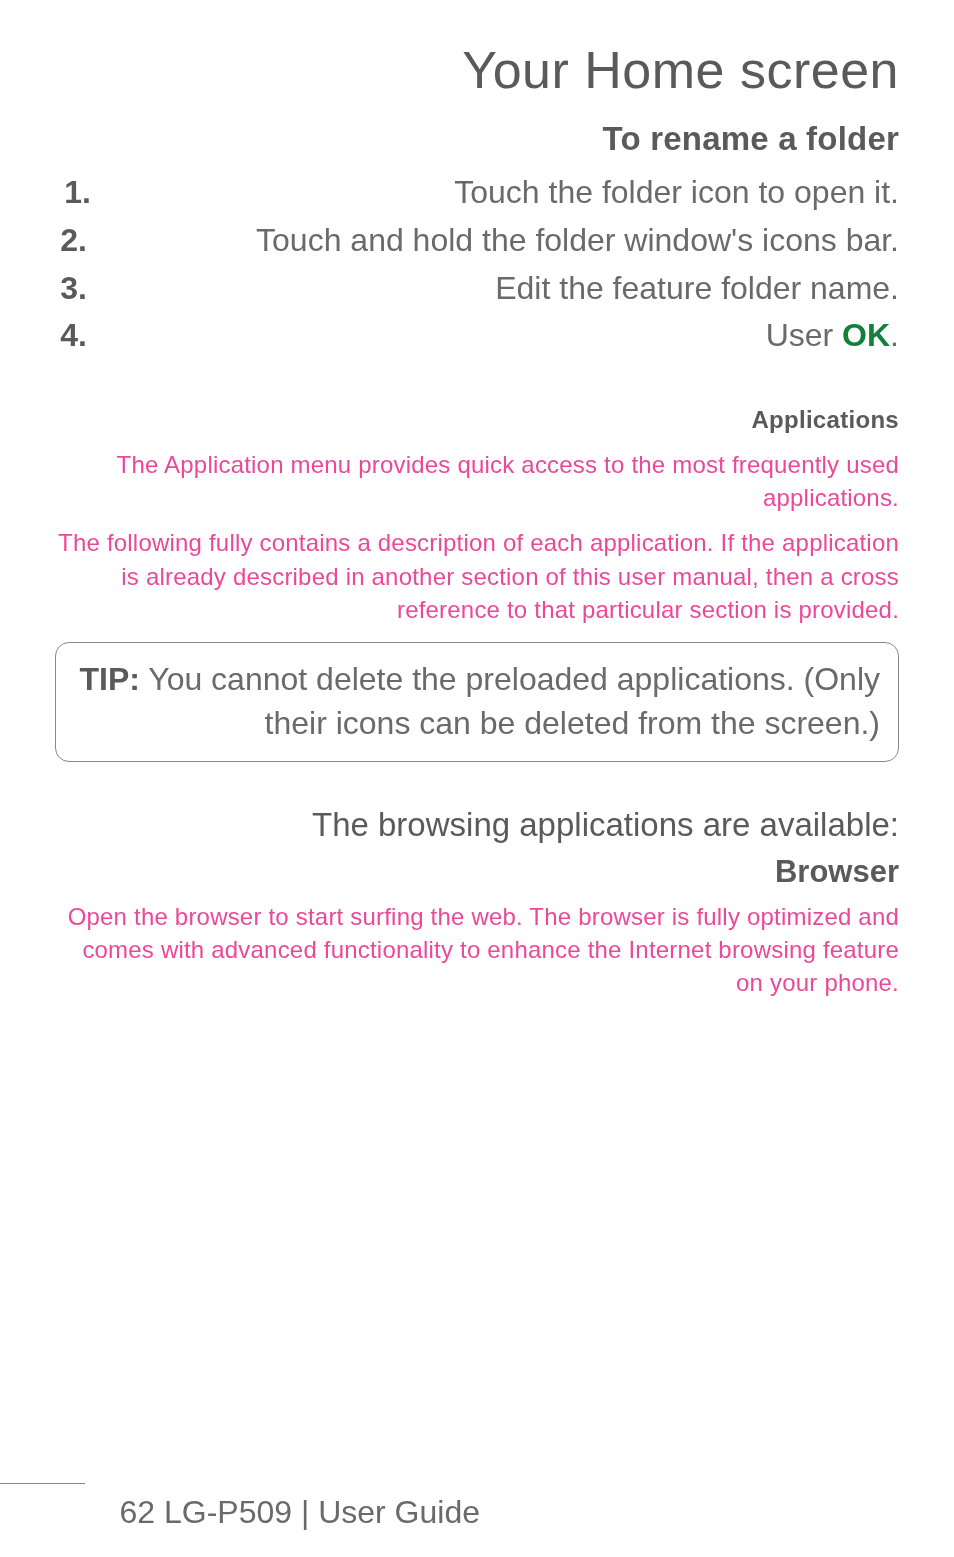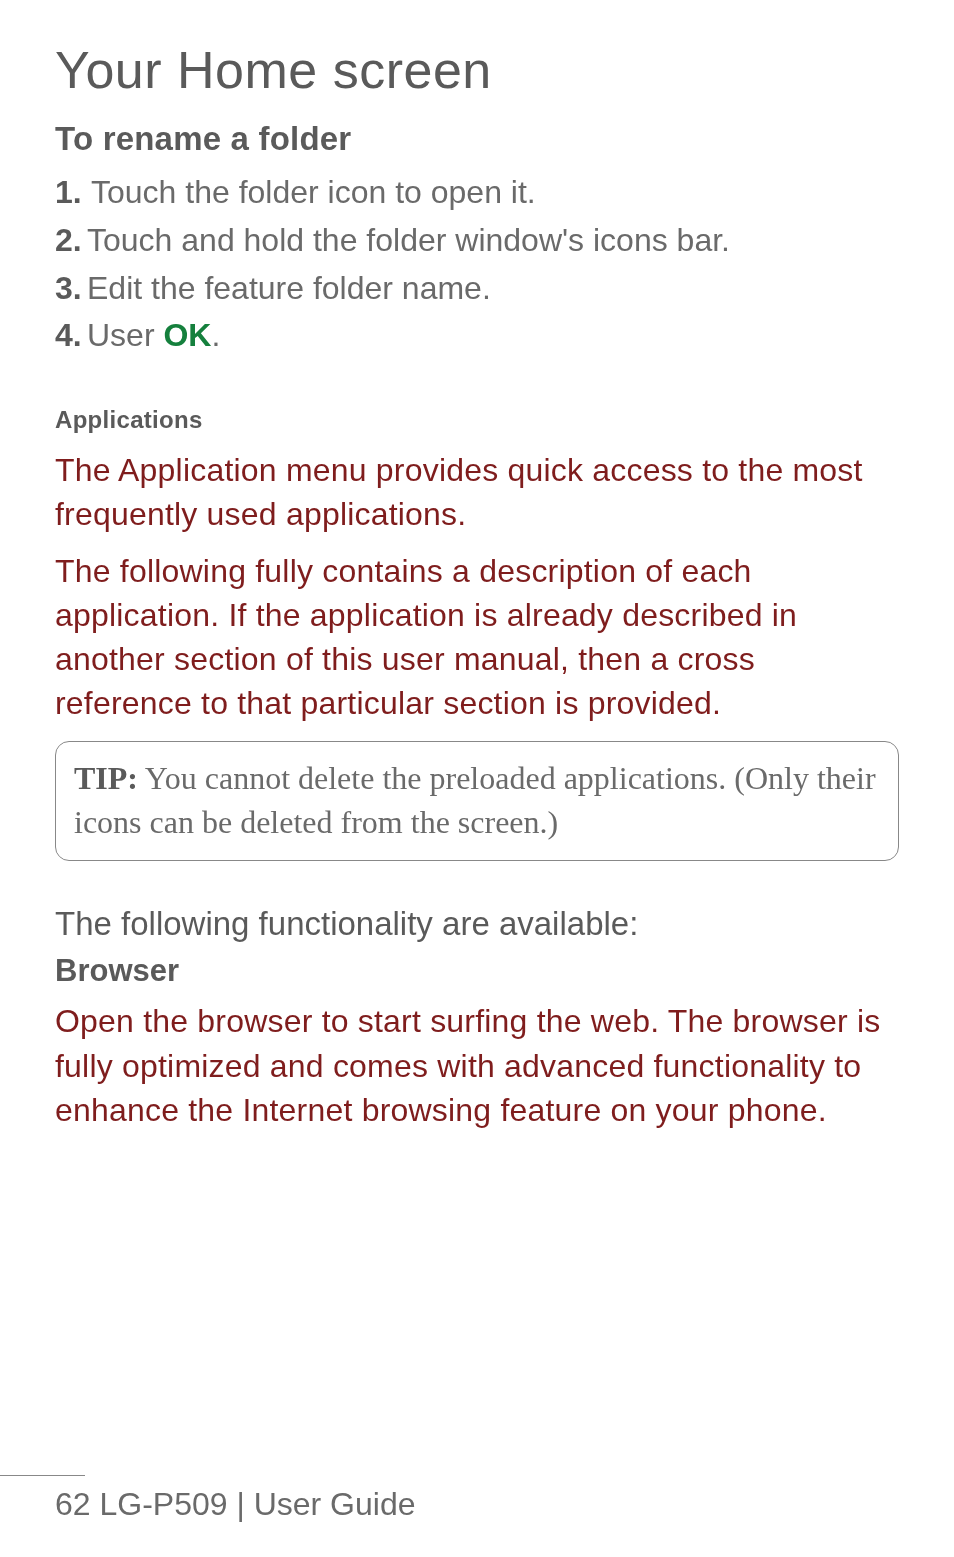--- a/index.html
+++ b/index.html
@@ -1,18 +1,19 @@
 <!DOCTYPE html>
 <html><head>
 <meta charset="utf-8">
 <style>
   * {
     margin: 0;
     padding: 0;
     box-sizing: border-box;
+    text-align: right;
   }
   body {
     width: 954px;
     height: 1557px;
     background: #ffffff;
     font-family: Arial, Helvetica, sans-serif;
     color: #5a5a5a;
     position: relative;
     padding: 40px 55px 0 55px;
   }
@@ -58,60 +59,59 @@
     color: #15803d;
   }
   .section-heading {
     font-size: 24px;
     font-weight: 700;
     color: #5a5a5a;
     margin-bottom: 14px;
     letter-spacing: 0.3px;
   }
   .para {
-    font-size: 32px;
-    color: #7f1d1d;
+    font-size: 24px;
+    color: #ec4899;
     line-height: 1.38;
     margin-bottom: 12px;
     font-weight: 300;
     letter-spacing: 0.2px;
   }
   .tip-box {
     border: 1.5px solid #888;
     border-radius: 14px;
     padding: 14px 18px 16px 18px;
     margin-top: 16px;
     margin-bottom: 44px;
   }
   .tip-text {
     font-size: 32px;
     color: #6a6a6a;
     line-height: 1.38;
     font-weight: 300;
-    font-family: Liberation Serif, serif;
   }
   .tip-label {
     font-weight: 700;
     color: #5a5a5a;
   }
   .subheading2 {
     font-size: 33px;
     font-weight: 400;
     color: #5a5a5a;
     margin-bottom: 10px;
   }
   .bold-label {
     font-size: 31px;
     font-weight: 700;
     color: #5a5a5a;
     margin-bottom: 10px;
   }
   .footer {
     position: absolute;
-    bottom: 34px;
+    bottom: 26px;
     left: 0;
     width: 480px;
   }
   .footer-rule {
     border: none;
     border-top: 1.5px solid #888;
     margin-bottom: 10px;
     width: 85px;
   }
   .footer-text {
@@ -149,21 +149,21 @@
 
 <h2 class="section-heading">Applications</h2>
 
 <p class="para">The Application menu provides quick access to the most frequently used applications.</p>
 <p class="para">The following fully contains a description of each application. If the application is already described in another section of this user manual, then a cross reference to that particular section is provided.</p>
 
 <div class="tip-box">
   <p class="tip-text"><span class="tip-label">TIP:</span><span> You cannot delete the preloaded applications. (Only their icons can be deleted from the screen.)</span></p>
 </div>
 
-<h3 class="subheading2">The following functionality are available:</h3>
+<h3 class="subheading2">The browsing applications are available:</h3>
 
 <div class="bold-label">Browser</div>
 
 <p class="para">Open the browser to start surfing the web. The browser is fully optimized and comes with advanced functionality to enhance the Internet browsing feature on your phone.</p>
 
 <div class="footer">
   <hr class="footer-rule">
   <div class="footer-text">62   LG-P509   |  User Guide</div>
 </div>
 

